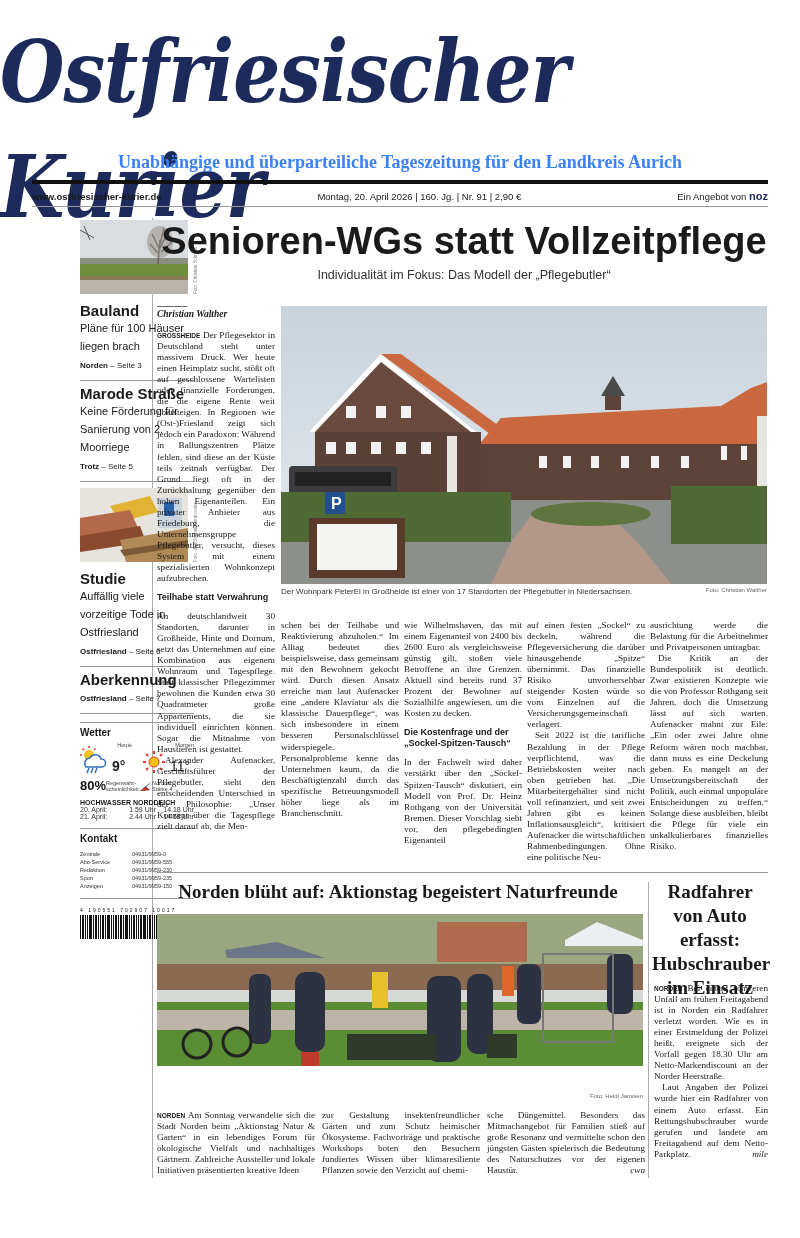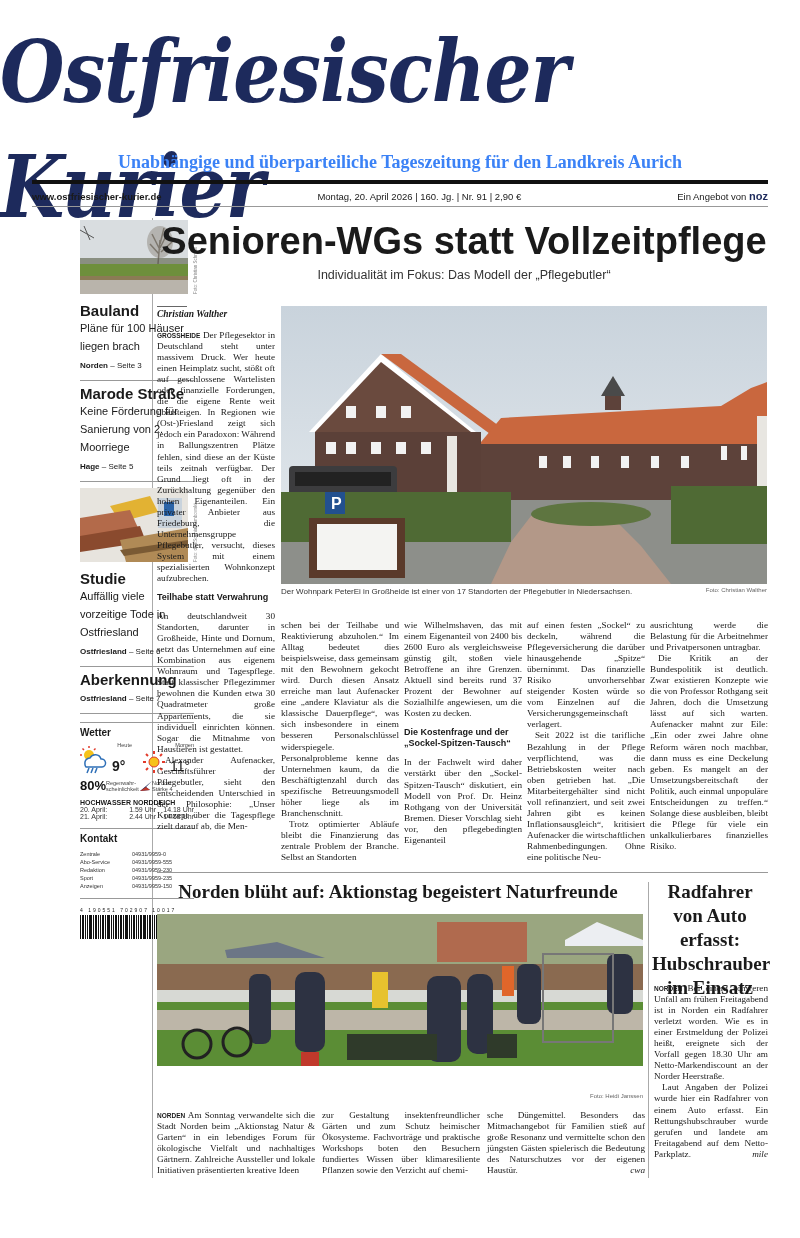--- a/index.html
+++ b/index.html
@@ -96,21 +96,21 @@
       <span class="photo-credit-v">Foto: Christian Schmidt</span>
     </div>
     <div class="kw">Bauland</div>
     <div class="hl">Pläne für 100 Häuser liegen brach</div>
     <div class="src"><b>Norden</b> <span>– Seite 3</span></div>
   </div>
   <div class="side-sep"></div>
   <div class="teaser">
     <div class="kw" style="margin-top:2px">Marode Straße</div>
     <div class="hl">Keine Förderung für Sanierung von 2. Moorriege</div>
-    <div class="src"><b>Hage</b> <span>– Seite 5</span></div>
+    <div class="src"><b>Trotz</b> <span>– Seite 5</span></div>
   </div>
   <div class="side-sep"></div>
   <div class="teaser">
     <div class="side-photo" style="margin-top:6px">
       <svg width="108" height="74" viewBox="0 0 108 74">
         <rect width="108" height="74" fill="#e7e4de"></rect>
         <rect x="78" y="10" width="24" height="30" fill="#c9d3dc"></rect>
         <rect x="84" y="14" width="10" height="14" fill="#2a64a8"></rect>
         <polygon points="30,18 70,8 78,24 40,34" fill="#e2b233"></polygon>
         <polygon points="0,30 50,22 58,40 0,50" fill="#b36a4a"></polygon>
@@ -319,21 +319,20 @@
     <rect x="36" y="218" width="80" height="46" fill="#f4f4f2"></rect>
   </svg>
 </div>
 <div class="caption">
   <span>Der Wohnpark PeterEi in Großheide ist einer von 17 Standorten der Pflegebutler in Niedersachsen.</span>
   <span class="credit">Foto: Christian Walther</span>
 </div>
 
 <div class="col-b article-text" style="left:281px">
   <p>schen bei der Teilhabe und Reaktivierung abzuholen.“ Im Alltag bedeutet dies beispielsweise, dass gemeinsam mit den Bewohnern gekocht wird. Durch diesen Ansatz erreiche man laut Aufenacker eine „andere Klaviatur als die klassische Dauerpflege“, was sich insbesondere in einem besseren Personalschlüssel widerspiegele. Personalprobleme kenne das Unternehmen kaum, da die Beschäftigtenzahl durch das spezifische Betreuungsmodell höher liege als im Branchenschnitt.</p>
-  <p>Trotz optimierter Abläufe bleibt die Finanzierung das zentrale Problem der Branche. Selbst an Standorten</p>
 </div>
 <div class="col-b article-text" style="left:404px">
   <p>wie Wilhelmshaven, das mit einem Eigenanteil von 2400 bis 2600 Euro als vergleichsweise günstig gilt, stoßen viele Betroffene an ihre Grenzen. Aktuell sind bereits rund 37 Prozent der Bewohner auf Sozialhilfe angewiesen, um die Kosten zu decken.</p>
   <div class="sub">Die Kostenfrage und der „Sockel-Spitzen-Tausch“</div>
   <p style="text-indent:0">In der Fachwelt wird daher verstärkt über den „Sockel-Spitzen-Tausch“ diskutiert, ein Modell von Prof. Dr. Heinz Rothgang von der Universität Bremen. Dieser Vorschlag sieht vor, den pflegebedingten Eigenanteil</p>
 </div>
 <div class="col-b article-text" style="left:527px">
   <p>auf einen festen „Sockel“ zu deckeln, während die Pflegeversicherung die darüber hinausgehende „Spitze“ übernimmt. Das finanzielle Risiko unvorhersehbar steigender Kosten würde so vom Einzelnen auf die Versicherungsgemeinschaft verlagert.</p>
   <p>Seit 2022 ist die tarifliche Bezahlung in der Pflege verpflichtend, was die Betriebskosten weiter nach oben getrieben hat. „Die Mitarbeitergehälter sind nicht voll refinanziert, und seit zwei Jahren gibt es keinen Inflationsausgleich“, kritisiert Aufenacker die wirtschaftlichen Rahmenbedingungen. Ohne eine politische Neu-</p>
 </div>

